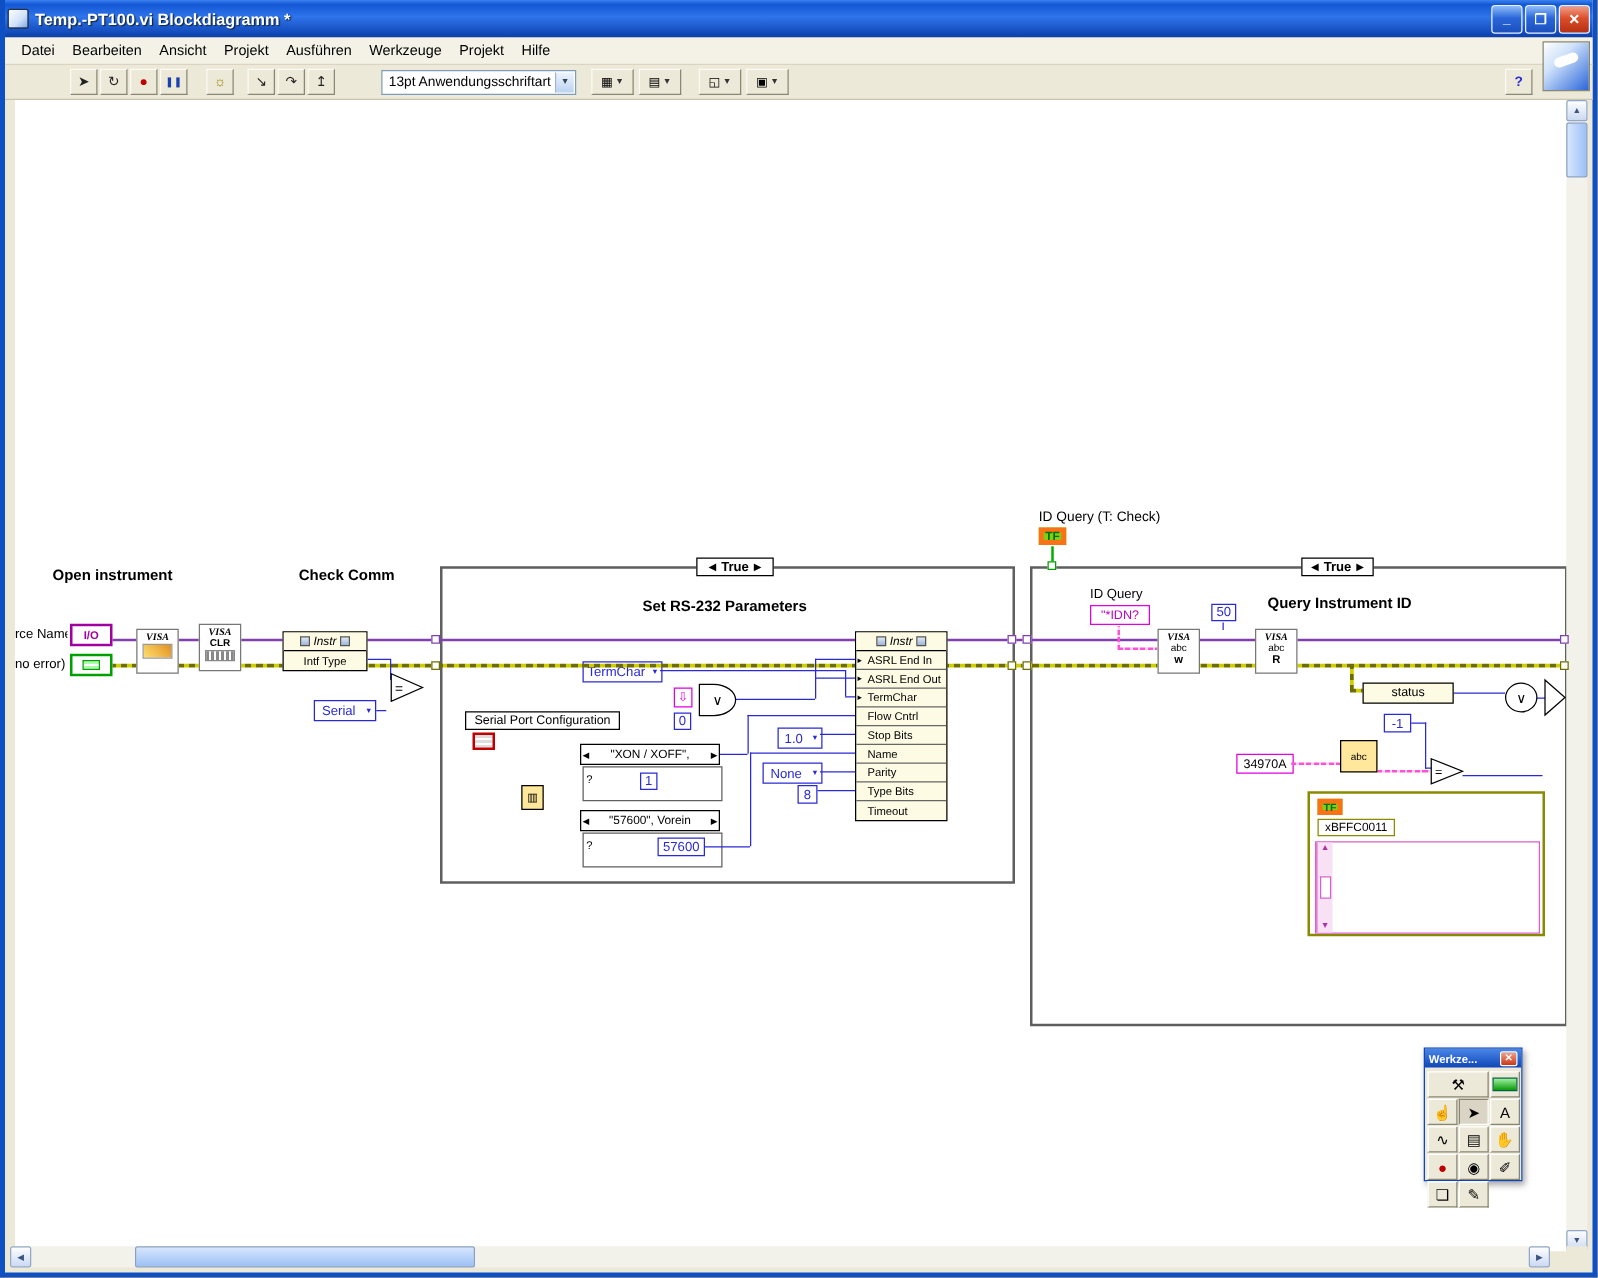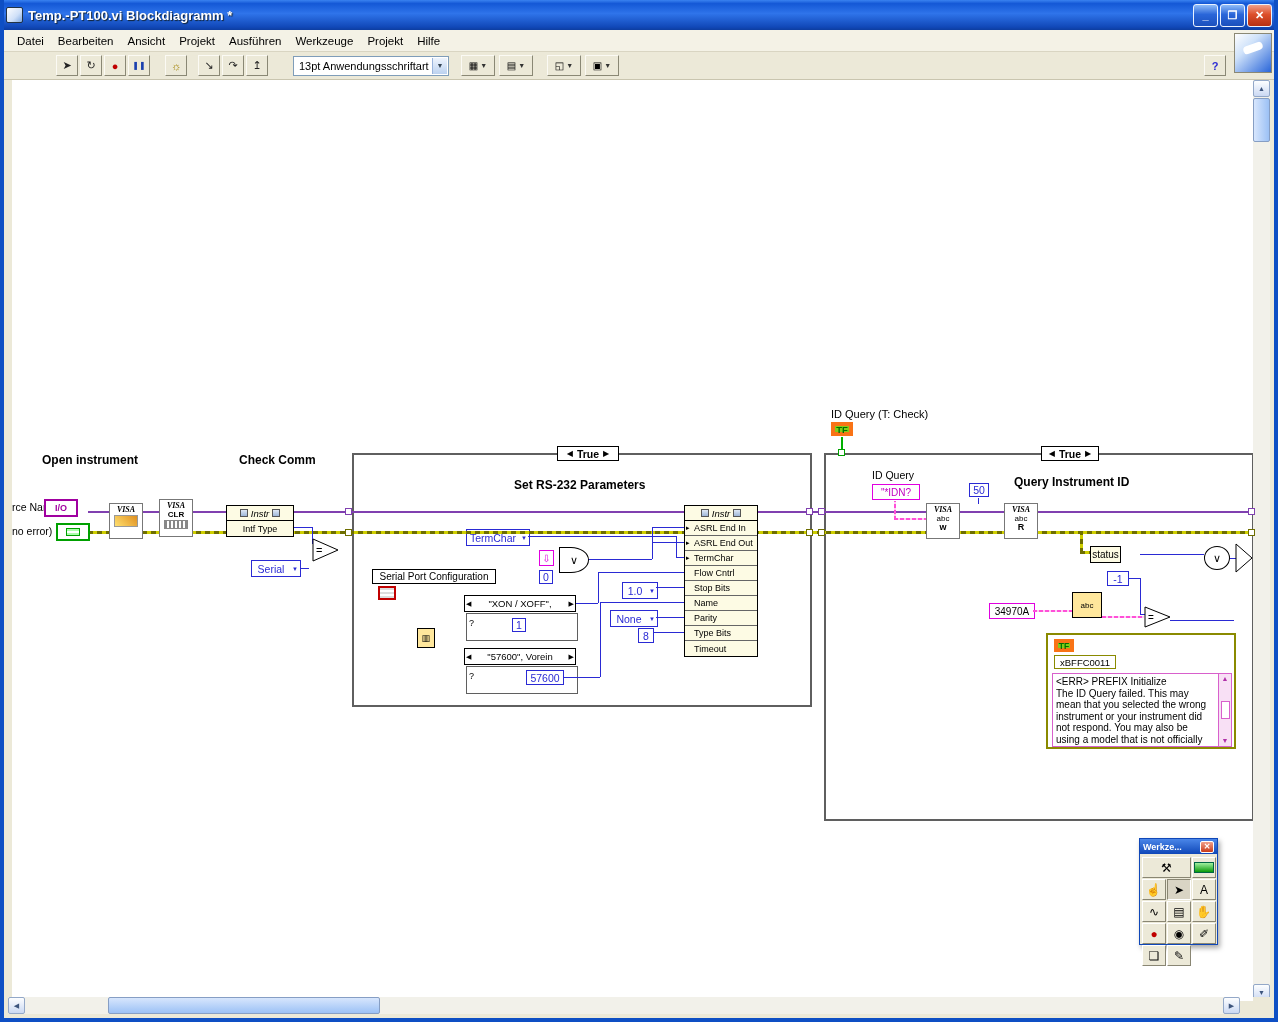--- a/index.html
+++ b/index.html
@@ -21,21 +21,21 @@
   .tb-btn.close{background:linear-gradient(180deg,#f0a08a,#dd4f2b 45%,#b63013);}
   
   .menubar{position:absolute;left:-4px;top:30px;width:1278px;height:22px;background:#f4f2e6;border-bottom:1px solid #d9d5c2;
     display:flex;align-items:center;padding-left:10px;font-size:11.5px;}
   .menu-item{padding:3px 7px;}
   .toolbar{position:absolute;left:-4px;top:52px;width:1278px;height:28px;background:#ece9d8;border-bottom:1px solid #c9c5af;
     display:flex;align-items:center;}
   .t-btn{width:22px;height:21px;margin:0 1px;border:1px solid;border-color:#fbfaf4 #8a8875 #8a8875 #fbfaf4;
     display:flex;align-items:center;justify-content:center;font-size:11px;background:#ece9d8;color:#222;}
   .font-ring{width:156px;height:20px;background:#fff;border:1px solid #7f9db9;display:flex;align-items:center;
-    font-size:11px;padding-left:5px;margin-left:24px;position:relative;}
+    font-size:11px;padding-left:5px;margin-left:36px;position:relative;}
   .font-dd{position:absolute;right:1px;top:1px;bottom:1px;width:15px;background:linear-gradient(#eef4fd,#bcd2f0);
     border-left:1px solid #9ab4dc;display:flex;align-items:center;justify-content:center;font-size:7px;color:#345;}
   .ring-btn{width:34px;height:21px;margin:0 2px;border:1px solid;border-color:#fbfaf4 #8a8875 #8a8875 #fbfaf4;
     display:flex;align-items:center;justify-content:center;gap:2px;font-size:10px;background:#ece9d8;}
   .ring-btn .dd{font-size:7px;color:#333;}
   .logo{position:absolute;top:33px;right:2px;width:38px;height:40px;border:1px solid #8a8875;
     background:linear-gradient(135deg,#fefefe 0%,#cfe2fa 35%,#2a66d9 100%);z-index:30;}
   .logo:after{content:"";position:absolute;left:8px;top:10px;width:20px;height:8px;background:#fff;transform:rotate(-20deg);border-radius:4px;}
   
   .canvas{position:absolute;left:8px;top:80px;width:1245px;height:921px;background:#fff;overflow:hidden;}
@@ -168,21 +168,21 @@
 
   <div class="canvas">
 
     <div class="wireP" style="left:76px;top:431px;width:1166px;height:2px;"></div>
     <div class="wireE" style="left:76px;top:451px;width:1166px;height:3px;"></div>
 
     <div class="lbl" style="left:30px;top:373px;">Open instrument</div>
     <div class="lbl" style="left:227px;top:373px;">Check Comm</div>
     <div class="lbl-s" style="left:0px;top:421px;width:42px;overflow:hidden;">rce Name</div>
     <div class="lbl-s" style="left:0px;top:445px;width:42px;overflow:hidden;">no error)</div>
-    <div class="node" style="left:32px;top:419px;width:34px;height:18px;border:2px solid #a000a0;color:#a000a0;font-weight:bold;font-size:9px;display:flex;align-items:center;justify-content:center;">I/O</div>
+    <div class="node" style="left:44px;top:419px;width:34px;height:18px;border:2px solid #a000a0;color:#a000a0;font-weight:bold;font-size:9px;display:flex;align-items:center;justify-content:center;">I/O</div>
     <div class="node" style="left:44px;top:443px;width:34px;height:18px;border:2px solid #00a000;display:flex;align-items:center;justify-content:center;">
       <div style="width:14px;height:8px;border:1px solid #00a000;background:repeating-linear-gradient(0deg,#aaffaa 0 2px,#fff 2px 4px);"></div>
     </div>
 
     <div class="visa" style="left:97px;top:423px;">
       <span class="brand">VISA</span>
       <div class="art"></div>
     </div>
     <div class="visa" style="left:147px;top:419px;height:38px;">
       <span class="brand">VISA</span>
@@ -302,21 +302,21 @@
       <span style="font-size:8px;">abc</span>
       <span style="font-weight:bold;font-size:9px;">R</span>
     </div>
 
     <div class="wireKv" style="left:882px;top:421px;width:2px;height:19px;"></div>
     <div class="wireK" style="left:882px;top:438px;width:32px;height:2px;"></div>
     <div class="wireB" style="left:966px;top:418px;width:1px;height:6px;"></div>
 
     <div class="wireEv" style="left:1068px;top:452px;width:3px;height:21px;"></div>
     <div class="wireE" style="left:1068px;top:471px;width:12px;height:3px;"></div>
-    <div class="node" style="left:1078px;top:466px;width:31px;height:17px;border:1px solid #000;background:#fdfbe4;display:flex;align-items:center;justify-content:center;font-size:10px;">status</div>
+    <div class="node" style="left:1078px;top:466px;width:73px;height:17px;border:1px solid #000;background:#fdfbe4;display:flex;align-items:center;justify-content:center;font-size:10px;">status</div>
     <div class="const" style="left:1095px;top:491px;width:22px;height:15px;">-1</div>
     <div class="mag" style="left:977px;top:523px;width:46px;height:16px;">34970A</div>
     <div class="node" style="left:1060px;top:512px;width:30px;height:26px;border:1px solid #000;background:#ffe79c;display:flex;align-items:center;justify-content:center;font-size:8px;">abc</div>
     <svg class="abs" style="left:1132px;top:526px;z-index:4;" width="28" height="22">
       <polygon points="1,1 26,11 1,21" fill="#fff" stroke="#000"></polygon>
       <text x="4" y="15" font-size="10">=</text>
     </svg>
     <div class="node" style="left:1192px;top:466px;width:26px;height:24px;border:1px solid #000;border-radius:50%;display:flex;align-items:center;justify-content:center;font-size:11px;">∨</div>
     <svg class="abs" style="left:1222px;top:462px;z-index:4;" width="20" height="32">
       <polygon points="2,2 18,16 2,30" fill="#fff" stroke="#000"></polygon>
@@ -328,26 +328,20 @@
     <div class="wireB" style="left:1128px;top:534px;width:6px;height:1px;"></div>
     <div class="wireK" style="left:1021px;top:530px;width:40px;height:2px;"></div>
     <div class="wireK" style="left:1090px;top:536px;width:42px;height:2px;"></div>
     <div class="wireB" style="left:1158px;top:540px;width:64px;height:1px;"></div>
     <div class="wireB" style="left:1216px;top:478px;width:8px;height:1px;"></div>
 
     <div class="errc" style="left:1034px;top:553px;width:190px;height:116px;">
       <div class="tf" style="left:6px;top:4px;width:20px;height:13px;font-size:8.5px;">TF</div>
       <div class="boxlbl" style="left:6px;top:20px;width:62px;height:14px;font-size:9.5px;border-color:#8a8a00;">xBFFC0011</div>
       <div class="msgbox" style="left:4px;top:38px;width:180px;height:74px;">
-        <div class="msg-text">&lt;ERR&gt; PREFIX Initialize
-The ID Query failed.  This may
-mean that you selected the wrong
-instrument or your instrument did
-not respond.  You may also be
-using a model that is not officially</div>
         <div class="msg-sb">
           <span>▲</span>
           <div class="msg-thumb"></div>
           <span>▼</span>
         </div>
       </div>
     </div>
 
     <div class="palette">
       <div class="pal-title">

